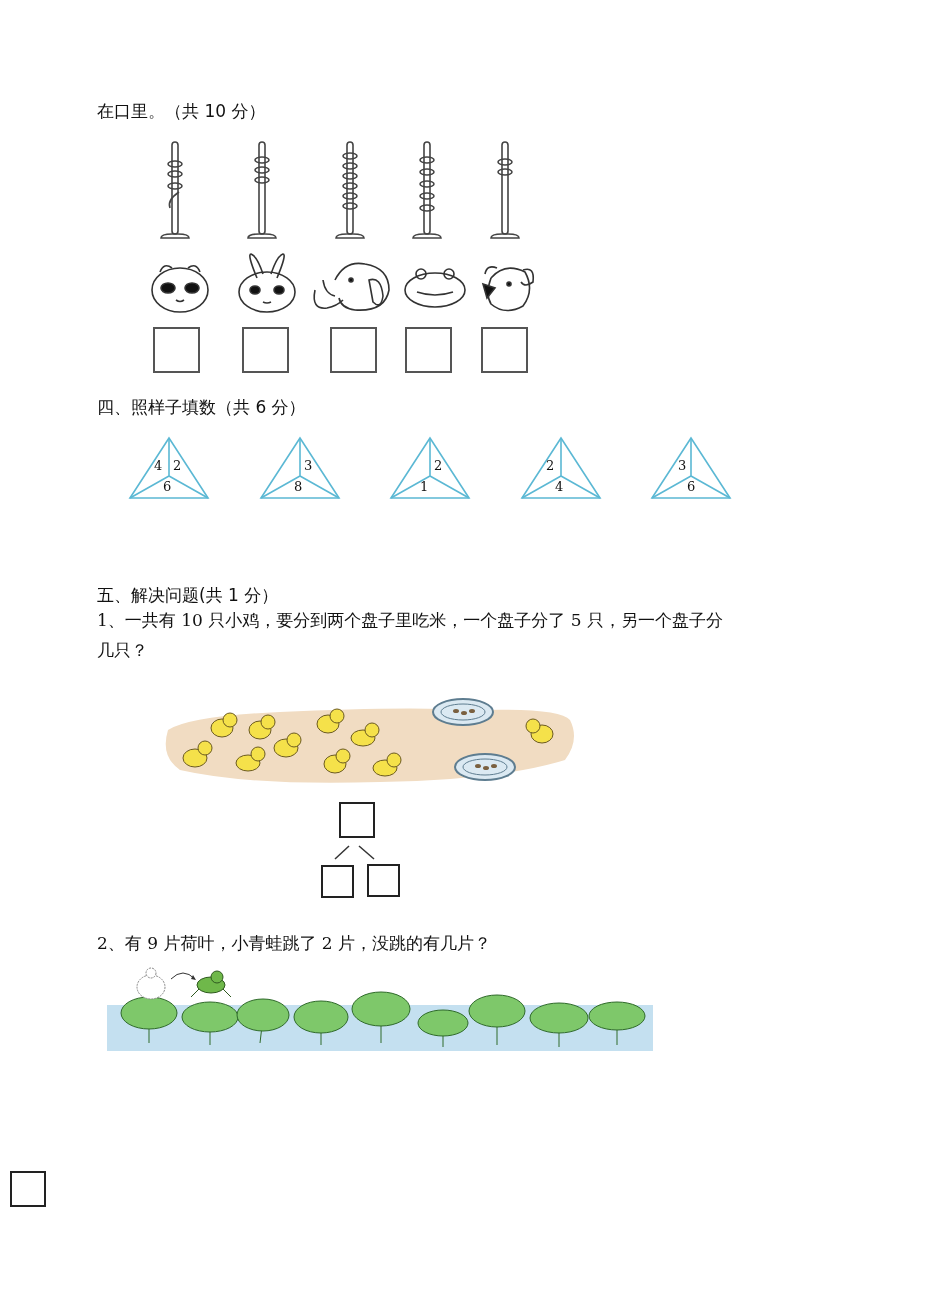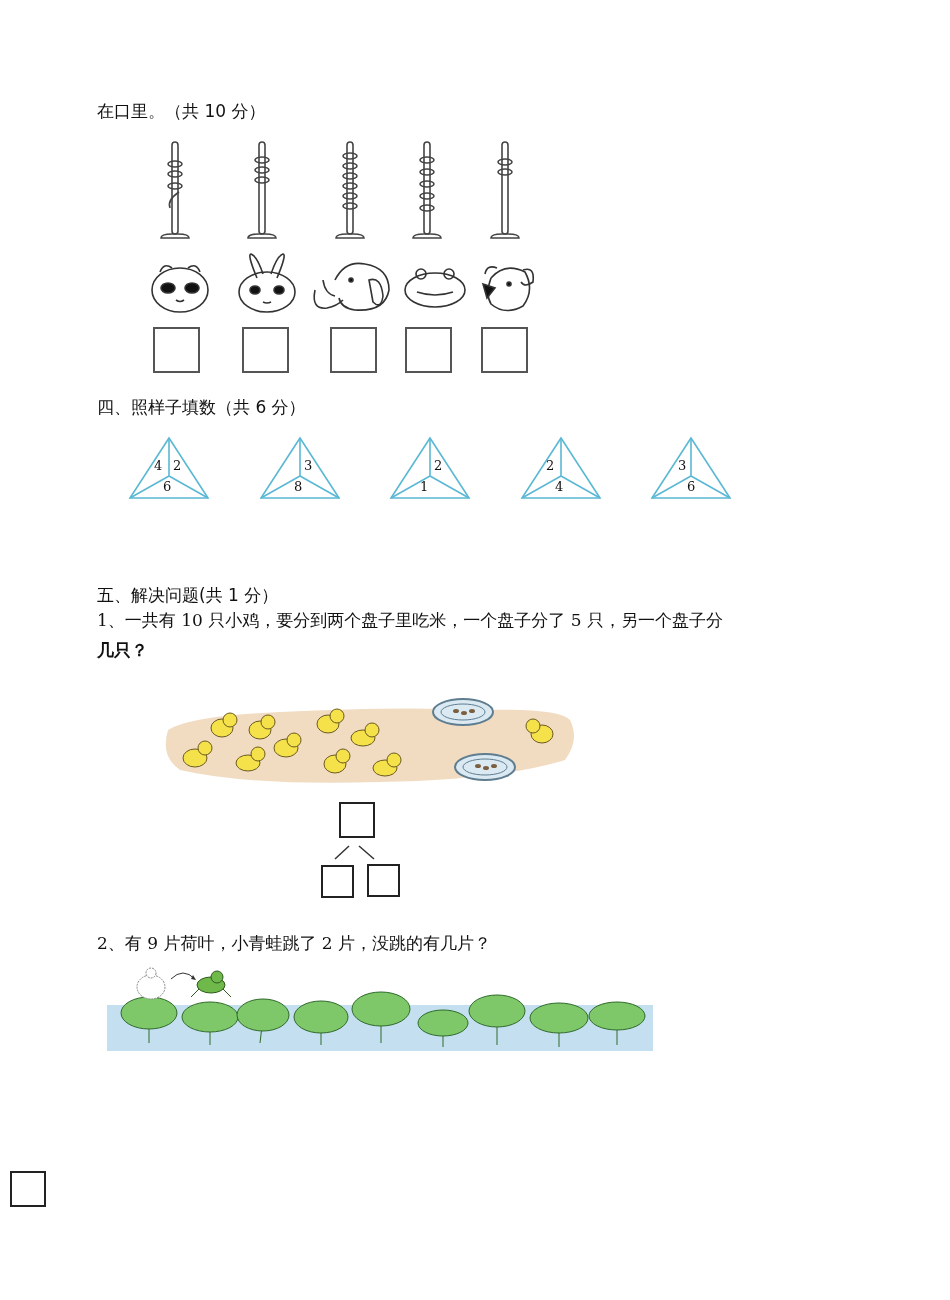--- a/index.html
+++ b/index.html
@@ -173,21 +173,21 @@
         <path d="M41 2 L41 40 L2 62 M41 40 L80 62"></path>
       </g>
   </svg>
   <span class="abs tri-num" style="left:28px;top:22px;font-size:13px;">3</span>
   <span class="abs tri-num" style="left:45px;top:22px;font-size:13px;"></span>
   <span class="abs tri-num" style="left:37px;top:43px;font-size:13px;">6</span>
 </div>
 
 <div class="abs heading" style="left:97px;top:584px;">五、解决问题(共 1 分）</div>
 <div class="abs qtext" style="left:97px;top:606px;white-space:nowrap;">1、一共有 10 只小鸡，要分到两个盘子里吃米，一个盘子分了 5 只，另一个盘子分</div>
-<div class="abs qtext" style="left:97px;top:636px;white-space:nowrap;font-weight:bold;">几只？</div>
+<div class="abs qtext" style="left:97px;top:636px;white-space:nowrap;">几只？</div>
 
 <svg style="left:160px;top:690px;" width="430" height="100" viewBox="0 0 430 100">
   <path d="M8 40 Q30 26 120 22 Q240 16 320 20 Q400 18 410 30 Q420 50 405 70 Q340 90 220 92 Q90 96 20 80 Q0 66 8 40 Z" fill="#f1dcc2"></path>
   <g>
     <ellipse cx="303" cy="22" rx="30" ry="13" fill="#dbe9f2" stroke="#5e7d90" stroke-width="2"></ellipse>
     <ellipse cx="303" cy="22" rx="22" ry="8" fill="none" stroke="#5e7d90" stroke-width="1"></ellipse>
     <ellipse cx="296" cy="21" rx="3" ry="2" fill="#7a6040"></ellipse>
       <ellipse cx="304" cy="23" rx="3" ry="2" fill="#7a6040"></ellipse>
       <ellipse cx="312" cy="21" rx="3" ry="2" fill="#7a6040"></ellipse>
   </g>

